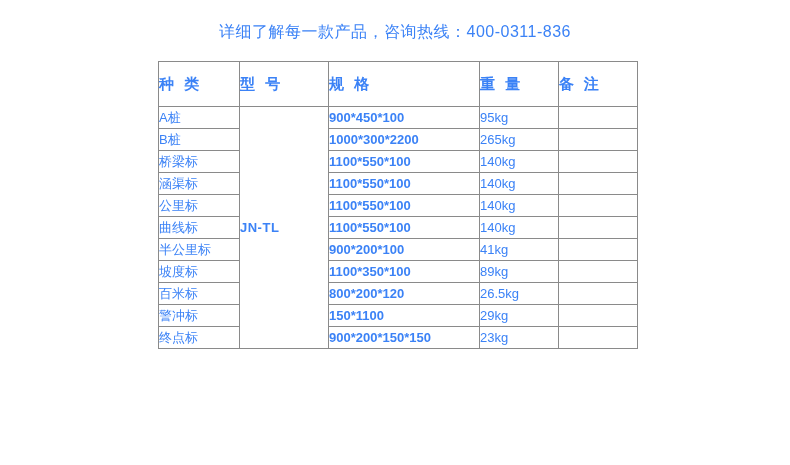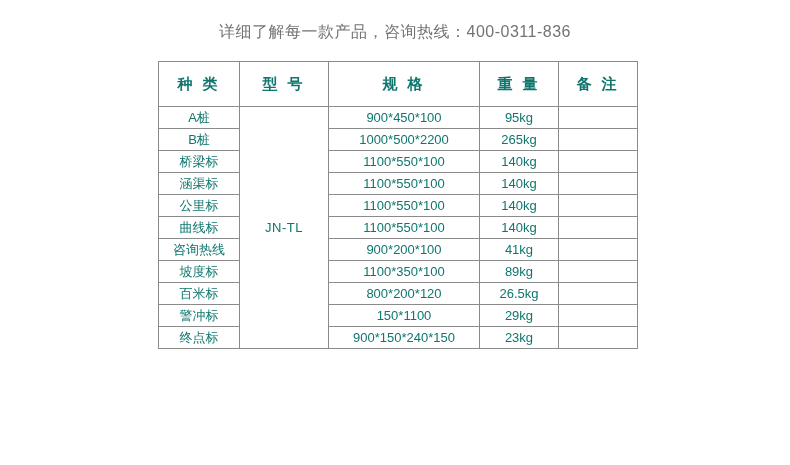--- a/index.html
+++ b/index.html
@@ -26,55 +26,55 @@
     font-weight: bold;
     letter-spacing: 4px;
     color: #2b2b2b;
     margin-top: 22px;
     line-height: 1.1;
     text-shadow: 2px 2px 0 #c8c8c8;
   }
   .subtitle {
     text-align: center;
     font-size: 16px;
-    color: #737373;
+    color: #3b82f6;
     margin-top: 22px;
     letter-spacing: 0.5px;
   }
   .table-wrap {
     margin: 18px auto 0 auto;
     width: 474px;
   }
   table.spec {
     border-collapse: collapse;
     width: 474px;
     table-layout: fixed;
   }
   table.spec td {
     border: 1px solid #8a8a8a;
     font-size: 13px;
-    text-align: center;
-    color: #0f766e;
+    color: #3b82f6;
     height: 21px;
     padding: 0;
   }
   table.spec tr.header td {
     height: 44px;
     font-size: 15px;
     font-weight: bold;
     letter-spacing: 3px;
   }
   td.c-kind { width: 80px; }
   td.c-model { width: 88px; }
-  td.c-spec { width: 150px; }
+  td.c-spec { width: 150px; font-weight: bold; }
   td.c-weight { width: 78px; }
   td.c-note { width: 78px; font-family: Liberation Serif, serif; }
   td.model-merged {
     font-size: 14px;
     letter-spacing: 0.5px;
+    font-weight: bold;
   }
   .kind-cell {
     font-size: 13px;
   }
 </style>
 </head>
 <body>
 
 <div class="page">
 
@@ -94,21 +94,21 @@
 
         <tr>
           <td class="c-kind kind-cell">A桩</td>
           <td class="c-model model-merged" rowspan="11">JN-TL</td>
           <td class="c-spec">900*450*100</td>
           <td class="c-weight">95kg</td>
           <td class="c-note"></td>
         </tr>
         <tr>
           <td class="c-kind kind-cell">B桩</td>
-          <td class="c-spec">1000*500*2200</td>
+          <td class="c-spec">1000*300*2200</td>
           <td class="c-weight">265kg</td>
           <td class="c-note"></td>
         </tr>
         <tr>
           <td class="c-kind kind-cell">桥梁标</td>
           <td class="c-spec">1100*550*100</td>
           <td class="c-weight">140kg</td>
           <td class="c-note"></td>
         </tr>
         <tr>
@@ -123,21 +123,21 @@
           <td class="c-weight">140kg</td>
           <td class="c-note"></td>
         </tr>
         <tr>
           <td class="c-kind kind-cell">曲线标</td>
           <td class="c-spec">1100*550*100</td>
           <td class="c-weight">140kg</td>
           <td class="c-note"></td>
         </tr>
         <tr>
-          <td class="c-kind kind-cell">咨询热线</td>
+          <td class="c-kind kind-cell">半公里标</td>
           <td class="c-spec">900*200*100</td>
           <td class="c-weight">41kg</td>
           <td class="c-note"></td>
         </tr>
         <tr>
           <td class="c-kind kind-cell">坡度标</td>
           <td class="c-spec">1100*350*100</td>
           <td class="c-weight">89kg</td>
           <td class="c-note"></td>
         </tr>
@@ -148,21 +148,21 @@
           <td class="c-note"></td>
         </tr>
         <tr>
           <td class="c-kind kind-cell">警冲标</td>
           <td class="c-spec">150*1100</td>
           <td class="c-weight">29kg</td>
           <td class="c-note"></td>
         </tr>
         <tr>
           <td class="c-kind kind-cell">终点标</td>
-          <td class="c-spec">900*150*240*150</td>
+          <td class="c-spec">900*200*150*150</td>
           <td class="c-weight">23kg</td>
           <td class="c-note"></td>
         </tr>
       </tbody>
     </table>
   </div>
 
 </div>
 
 </body></html>

